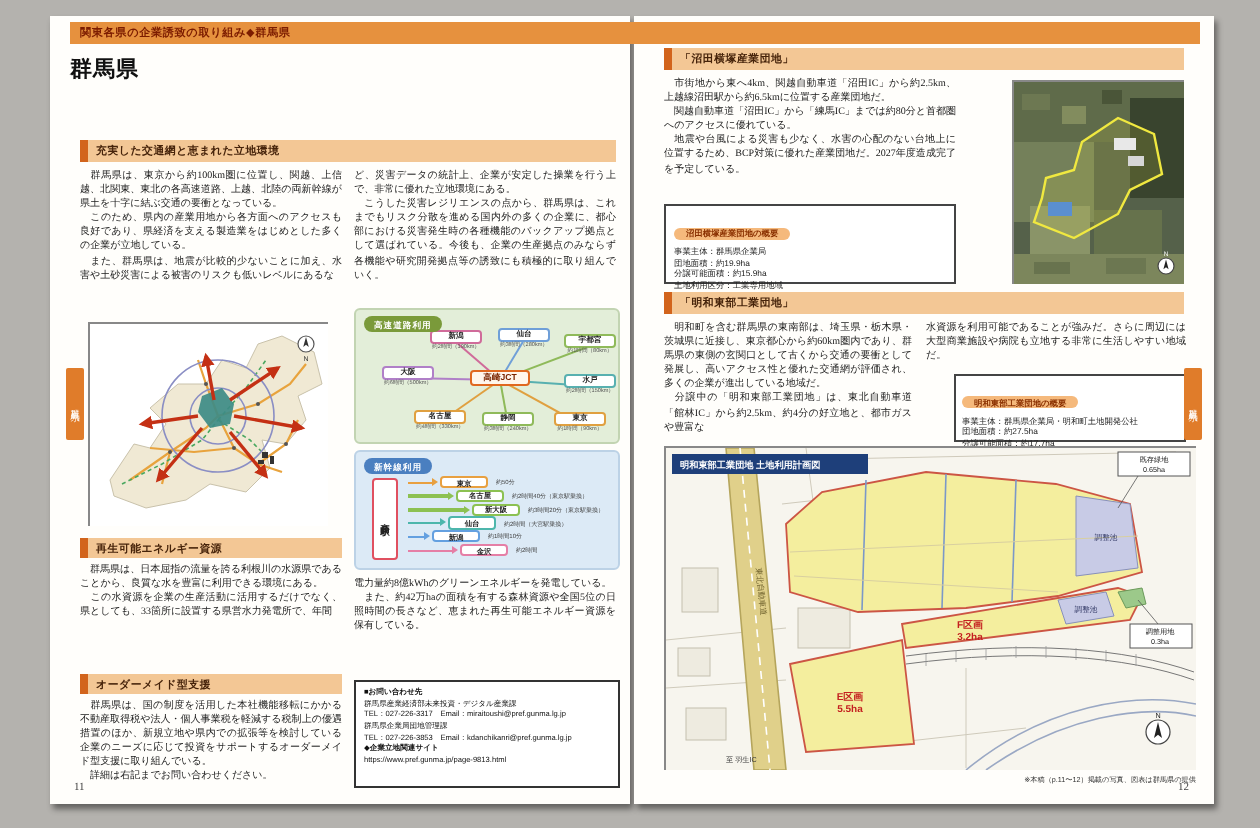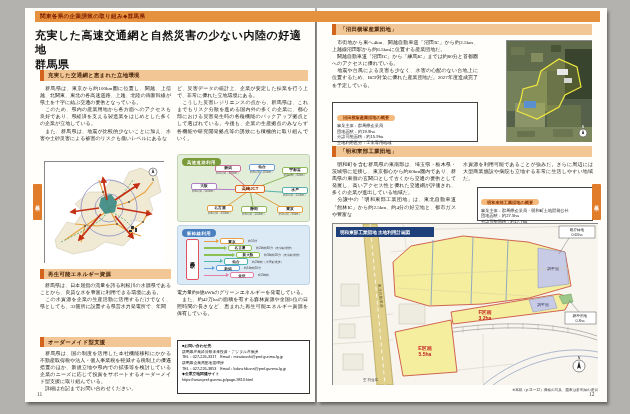--- a/index.html
+++ b/index.html
@@ -52,21 +52,20 @@
 <div class="side-tab" style="left:33px;">
     <span>群馬県</span>
   </div>
 <div class="side-tab" style="left:592px;">
     <span>群馬県</span>
   </div>
 
 <div class="page" id="page-left">
 
   <div class="abs doc-title" style="left:10px;top:20px;width:275px;">
-    <div>充実した高速交通網と自然災害の少ない内陸の好適地</div>
     <div>群馬県</div>
   </div>
 
   <div class="abs sec-head" style="left:15px;top:62px;width:268px;height:11px;">
     <span>充実した交通網と恵まれた立地環境</span>
   </div>
 
   <div class="abs body-text" style="left:15px;top:77px;width:131px;">
     <p>　群馬県は、東京から約100km圏に位置し、関越、上信越、北関東、東北の各高速道路、上越、北陸の両新幹線が県土を十字に結ぶ交通の要衝となっている。</p>
     <p>　このため、県内の産業用地から各方面へのアクセスも良好であり、県経済を支える製造業をはじめとした多くの企業が立地している。</p>

